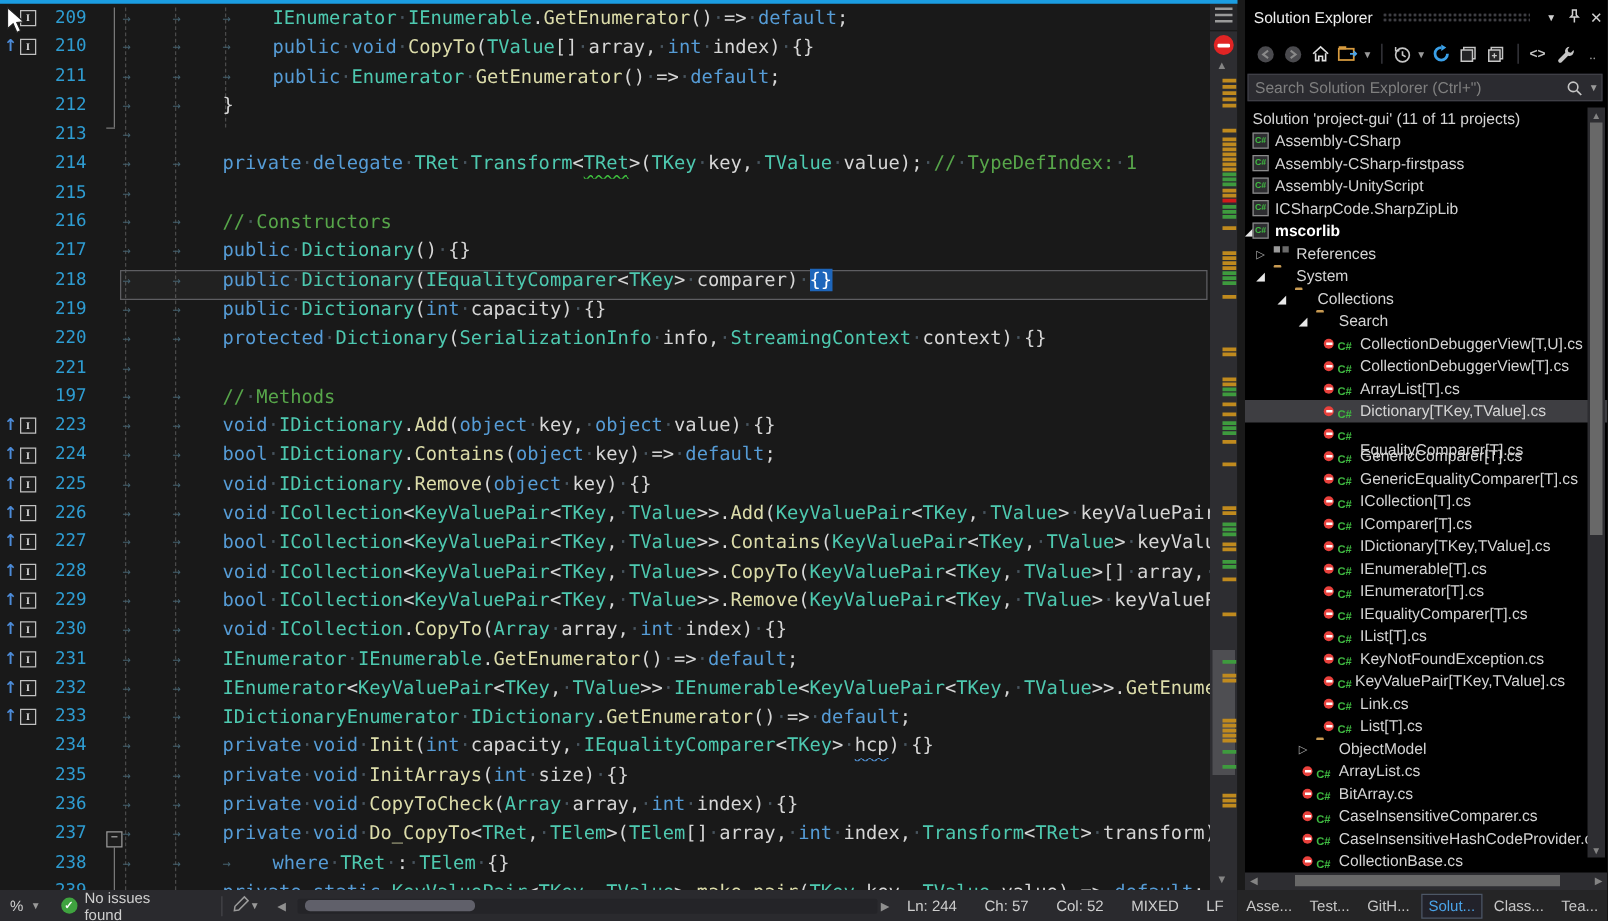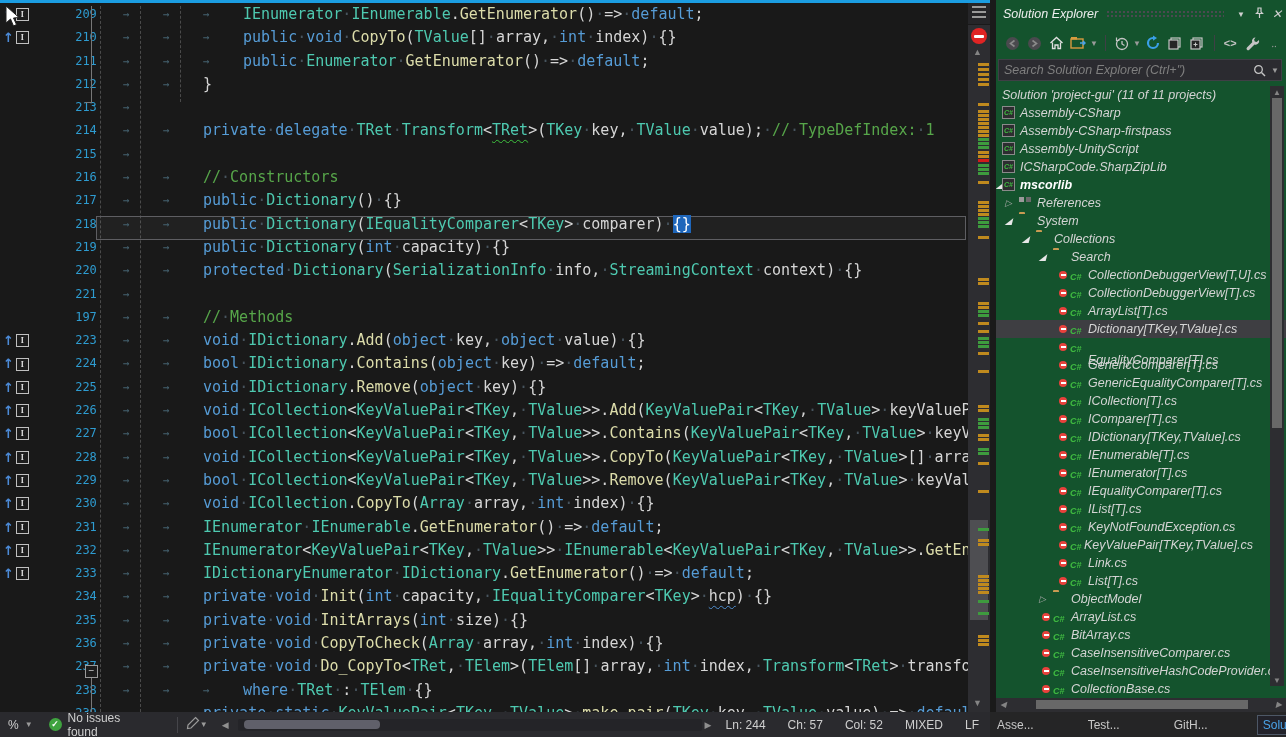--- a/index.html
+++ b/index.html
@@ -6,21 +6,21 @@
   #app{position:relative;width:1286px;height:737px;background:#191919;overflow:hidden;
        font-family:"Liberation Sans",sans-serif;cursor:default;}
   
   #editor{position:absolute;left:0;top:0;width:990px;height:712px;background:#191919;overflow:hidden;}
   #editor-topline{position:absolute;left:0;top:0;width:993px;height:3px;background:#1b9de2;z-index:9;}
   #code-scroll{position:absolute;left:0;top:3px;width:968px;height:709px;overflow:hidden;}
   .code-lines{position:relative;z-index:2;}
   .crow{display:flex;height:23.3px;line-height:23.3px;white-space:pre;
         font-family:"DejaVu Sans Mono","Liberation Mono",monospace;font-size:15px;}
   .c-glyph{width:44px;flex:none;display:flex;align-items:center;padding-left:3px;box-sizing:border-box;}
-  .c-num{width:34px;flex:none;text-align:center;color:#2e9cd1;font-size:12px;margin-left:25px;}
+  .c-num{width:34px;flex:none;text-align:left;color:#2e9cd1;font-size:14px;}
   .c-fold{width:18px;flex:none;}
   .c-code{flex:1;overflow:hidden;padding-left:2px;}
   .tab{display:inline-block;width:40px;color:#44616f;font-size:11px;vertical-align:top;}
   .tk-k{color:#569cd6}.tk-t{color:#4ec9b0}.tk-m{color:#dcdcaa}.tk-p{color:#d6d6d6}.tk-c{color:#57a64a}
   .tk-sel{background:#1e66bb;color:#fff;}
   .tk-sqg{color:#4ec9b0;text-decoration:underline wavy #3ec43e 1px;text-underline-offset:4px;}
   .tk-sqb{color:#d6d6d6;text-decoration:underline wavy #4f8fd0 1px;text-underline-offset:4px;}
   .ws{color:#47545e;}
   .ovr-arrow{color:#4c8bd8;font-weight:bold;font-size:13px;font-family:"DejaVu Sans",sans-serif;}
   .ovr-box{display:inline-block;width:11px;height:11px;border:1px solid #c0c0c0;background:#1d1d1d;
@@ -41,21 +41,21 @@
   #vsb .badge i{position:absolute;left:3px;top:6.5px;width:10px;height:3px;background:#fff;border-radius:1px;}
   #vsb .arr{position:absolute;left:5px;color:#848484;font-size:9px;}
   #vsb .thumb{position:absolute;left:2px;width:18px;background:rgba(140,140,145,.35);}
   .mark{position:absolute;left:10px;width:11px;height:3px;}
   .mk-o{background:#c08a1e}.mk-g{background:#3e9b3e}.mk-r{background:#d11a1a}
   
   #cursor{position:absolute;left:4px;top:5px;z-index:50;}
   
   #divider{position:absolute;left:990px;top:0;width:6px;height:737px;background:#1a1a1a;}
   
-  #panel{position:absolute;left:996px;top:0;width:290px;height:712px;background:#14532d;color:#d8d8d8;font-style:italic;}
+  #panel{position:absolute;left:996px;top:0;width:290px;height:712px;background:#000000;color:#d8d8d8;}
   #panel-title{position:absolute;left:0;top:2px;width:100%;height:24px;display:flex;align-items:center;}
   #panel-title .t{font-size:12.5px;color:#eeeeee;padding-left:7px;white-space:nowrap;}
   #panel-title .dots{flex:1;height:8px;margin:0 8px;
       background-image:radial-gradient(circle,#4a4a50 1px,transparent 1.2px);background-size:4px 4px;}
   .tbtn{color:#d0d0d0;font-size:11px;width:18px;text-align:center;flex:none;}
   #panel-toolbar{position:absolute;left:0;top:28px;width:100%;height:30px;display:flex;align-items:center;padding-left:6px;box-sizing:border-box;}
   .ti{width:20px;height:18px;flex:none;display:flex;align-items:center;justify-content:center;margin-right:2px;}
   .tsep{width:1px;height:16px;background:#3f3f46;margin:0 5px;flex:none;}
   .caret{color:#9a9a9a;font-size:8px;width:10px;flex:none;}
   #panel-search{position:absolute;left:2px;top:59px;width:284px;height:22px;background:#2b2b30;border:1px solid #3f3f46;
@@ -90,21 +90,21 @@
   #statusbar{position:absolute;left:0;top:712px;width:990px;height:25px;background:#2a2a2e;color:#cfcfcf;
       display:flex;align-items:center;font-size:12px;}
   #statusbar .sep{width:1px;height:16px;background:#45454a;margin:0 8px;}
   .okcirc{width:13px;height:13px;border-radius:50%;background:#3fa33f;color:#fff;font-size:9px;line-height:13px;
       text-align:center;margin:0 6px 0 14px;font-weight:bold;}
   #hscroll{width:468px;height:12px;background:#242428;margin-left:6px;position:relative;border-radius:2px;}
   #hscroll .thumb{position:absolute;left:6px;top:1.5px;width:136px;height:9px;background:#60606a;border-radius:4px;}
   .sb-arr{color:#8f8f8f;font-size:9px;margin:0 3px;}
   .sb-item{margin:0 11px;white-space:nowrap;}
   #tabstrip{position:absolute;left:990px;top:712px;width:296px;height:25px;background:#252526;
-      display:flex;align-items:center;font-size:12px;gap:40px;}
+      display:flex;align-items:center;font-size:12px;}
   .ptab{color:#c8c8c8;padding:2px 5px;margin:0 2px;white-space:nowrap;}
   .ptab.active{color:#4aa3e8;border:1px solid #4d5766;background:#22222a;}
 </style>
 </head>
 <body>
 
 <div id="app">
 
   <div id="editor">
     <div id="editor-topline"></div>

